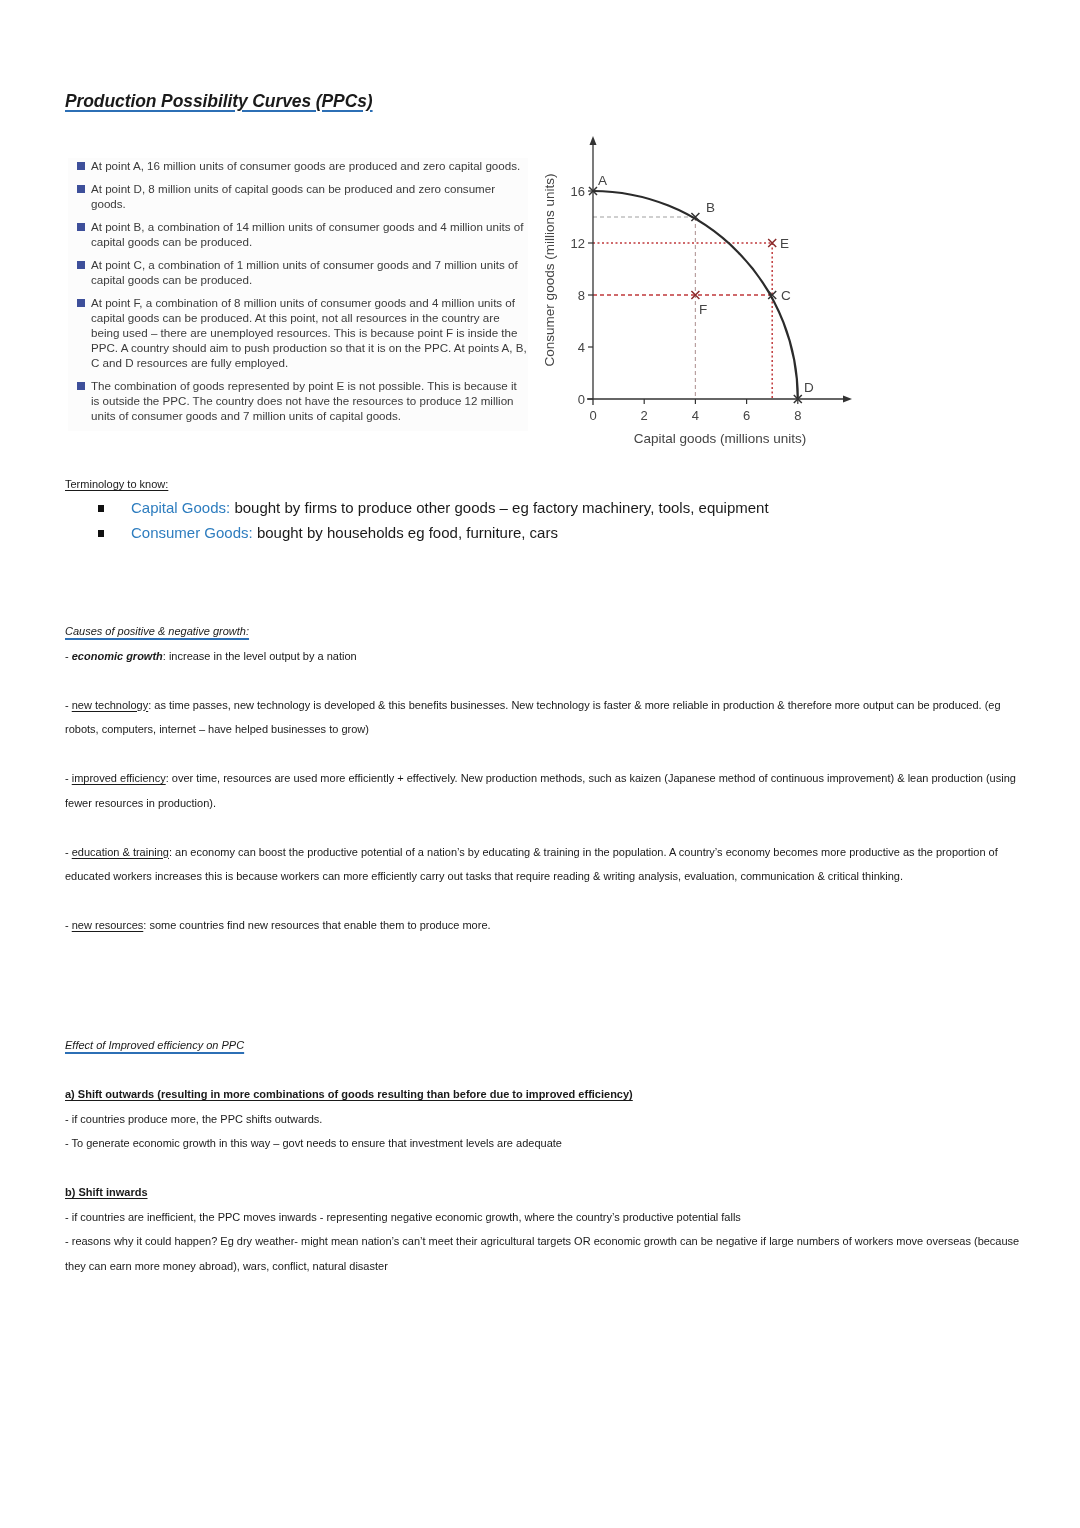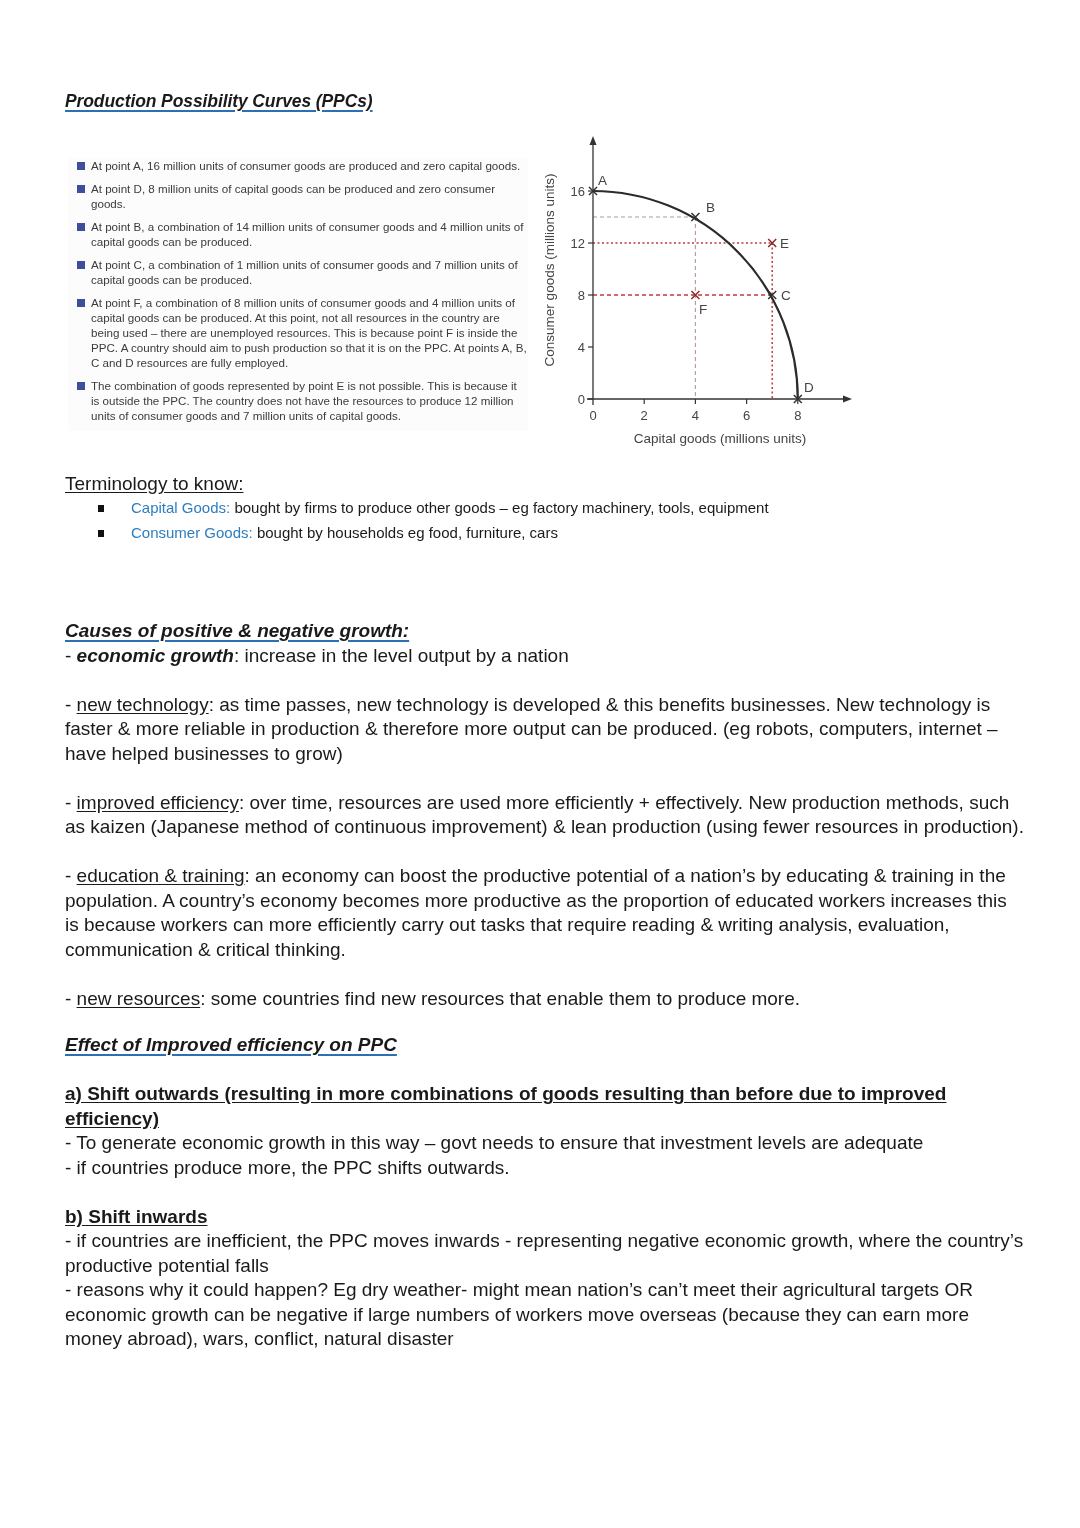--- a/index.html
+++ b/index.html
@@ -7,23 +7,23 @@
          font-family: "Liberation Sans", "DejaVu Sans", sans-serif; color: #1a1a1a; }
   .page { position: absolute; left: 0; top: 0; width: 1051px; height: 1528px; border-radius: 25px; }
   .h-title { position: absolute; left: 65px; top: 91px; font-size: 17.5px; font-weight: bold; font-style: italic;
              text-decoration: underline; text-decoration-color: #2c6fb5; text-decoration-thickness: 2px;
              text-underline-offset: 3px; letter-spacing: -0.1px; }
   .fig-list { position: absolute; left: 68px; top: 138px; width: 460px; background: #fcfcfc;
               font-family: "Liberation Sans", "DejaVu Sans", sans-serif; font-size: 11.6px; color: #3b3b3b; line-height: 15px; margin-top: 20px; }
   .fig-item { position: relative; padding-left: 23px; margin-bottom: 8px; }
   .fig-bullet { position: absolute; left: 9px; top: 4px; width: 8px; height: 8px; background: #3d4f9a; }
   .chart-wrap { position: absolute; left: 540px; top: 130px; width: 320px; height: 320px; }
-  .doc-text { position: absolute; left: 65px; font-family: "Liberation Sans", "DejaVu Sans", sans-serif; font-size: 19px; color: #1a1a1a; line-height: 24.5px; width: 960px; }
+  .doc-text { position: absolute; left: 65px; font-family: "Liberation Sans", "DejaVu Sans", sans-serif; font-size: 11px; color: #1a1a1a; line-height: 24.5px; width: 960px; }
   .u { text-decoration: underline; text-underline-offset: 2px; }
-  .section-h { font-weight: bold; font-style: italic; text-decoration: underline; text-decoration-color: #2c6fb5;
+  .section-h { font-weight: normal; font-style: italic; text-decoration: underline; text-decoration-color: #2c6fb5;
                text-decoration-thickness: 2px; text-underline-offset: 3px; text-align: center; }
   .term-list { position: absolute; left: 96px; top: 496px; width: 940px; font-size: 15px; line-height: 24.5px; }
   .term-item { position: relative; padding-left: 35px; }
   .term-bullet { position: absolute; left: 2px; top: 9px; width: 6px; height: 7px; background: #111; }
   .term-name { color: #2e7dbf; }
   .bold-u { font-weight: bold; text-decoration: underline; text-underline-offset: 2px; }
 </style>
 </head>
 <body>
 
@@ -142,21 +142,21 @@
     <div style="height: 24.5px;"></div>
     <div>- <span class="u">education &amp; training</span><span>: an economy can boost the productive potential of a nation’s by educating &amp; training in the population. A country’s economy becomes more productive as the proportion of educated workers increases this is because workers can more efficiently carry out tasks that require reading &amp; writing analysis, evaluation, communication &amp; critical thinking.</span></div>
     <div style="height: 24.5px;"></div>
     <div>- <span class="u">new resources</span><span>: some countries find new resources that enable them to produce more.</span></div>
   </div>
 
   <div class="doc-text" style="top: 1033px;">
     <div class="section-h" style="display:inline-block;">Effect of Improved efficiency on PPC</div>
     <div style="height: 24.5px;"></div>
     <div class="bold-u">a) Shift outwards (resulting in more combinations of goods resulting than before due to improved efficiency)</div>
+    <div>- if countries produce more, the PPC shifts outwards.</div>
     <div>- To generate economic growth in this way – govt needs to ensure that investment levels are adequate</div>
-    <div>- if countries produce more, the PPC shifts outwards.</div>
     <div style="height: 24.5px;"></div>
     <div class="bold-u" style="display:inline-block;">b) Shift inwards</div>
     <div>- if countries are inefficient, the PPC moves inwards -  representing negative economic growth, where the country’s productive potential falls</div>
     <div>- reasons why it could happen? Eg dry weather- might mean nation’s can’t meet their agricultural targets OR economic growth can be negative if large numbers of workers move overseas (because they can earn more money abroad), wars, conflict, natural disaster</div>
   </div>
 
 </div>
 
 </body></html>

